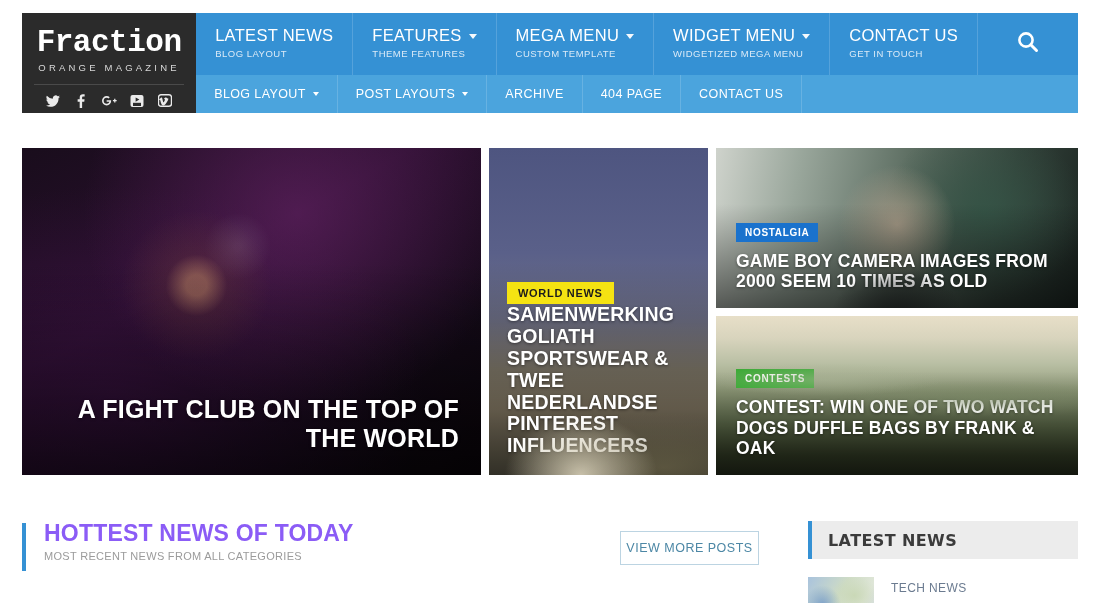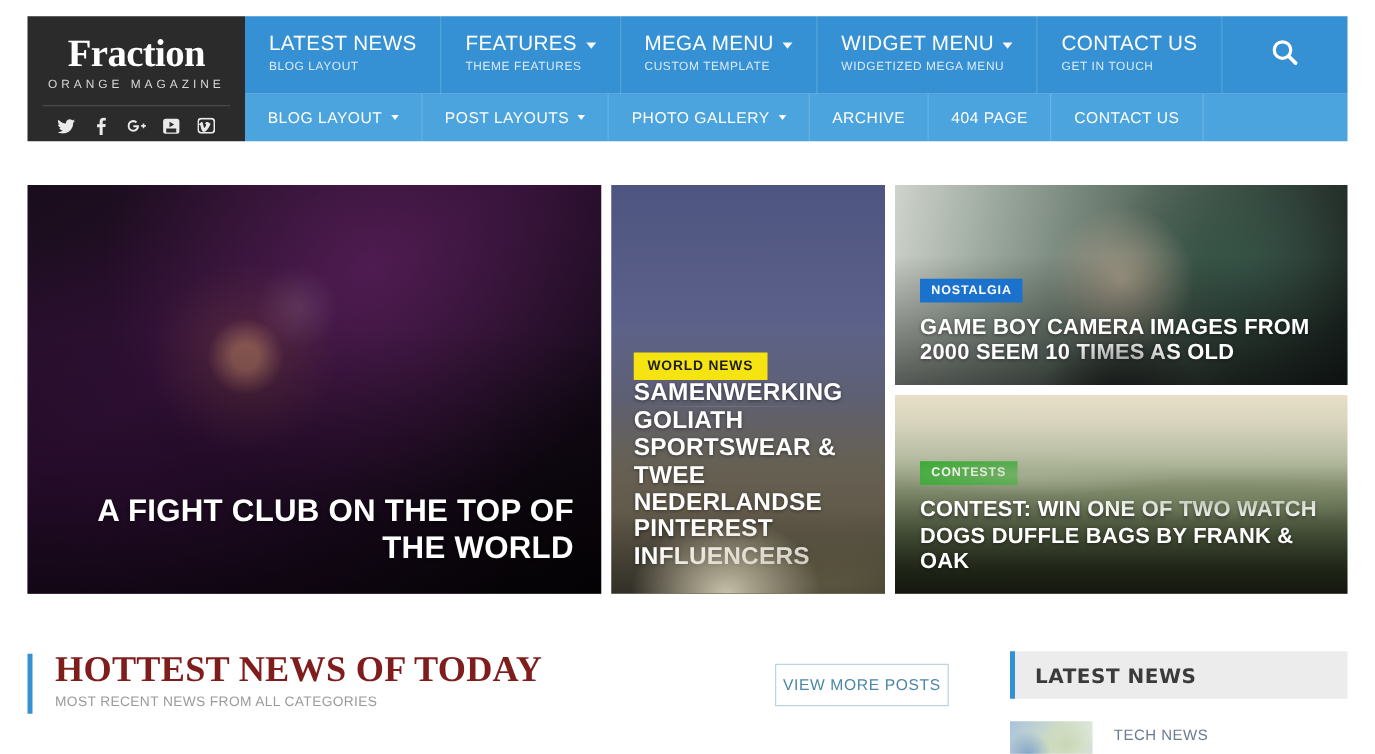--- a/index.html
+++ b/index.html
@@ -14,21 +14,21 @@
   
   .header { position:absolute; left:22px; top:13px; width:1056px; height:100px; display:flex; }
 
   .brand {
     width:210px; height:100px; background:#2b2b2b;
     display:flex; flex-direction:column; align-items:center; justify-content:flex-start;
     padding-top:14px; position:relative;
   }
   .brand-title {
     color:#fff; font-size:31px; font-weight:bold; letter-spacing:-0.5px; line-height:1;
-    font-family:Liberation Serif, serif;
+    font-family:Liberation Mono, monospace;
   }
   .brand-sub {
     color:#d8d8d8; font-size:9.5px; letter-spacing:3.2px; margin-top:4px; font-weight:400;
   }
   .brand-rule { width:150px; height:1px; background:#4a4a4a; margin-top:11px; }
   .socials { display:flex; gap:13px; margin-top:8px; align-items:center; }
   .soc { width:15px; height:15px; display:flex; align-items:center; justify-content:center;
          color:#e9e9e9; font-size:13px; font-weight:bold; line-height:1; }
   .soc svg { display:block; }
 
@@ -114,22 +114,22 @@
       radial-gradient(ellipse 50% 16% at 30% 40%, rgba(170,180,150,0.55), rgba(0,0,0,0) 65%),
       radial-gradient(ellipse 60% 18% at 75% 52%, rgba(120,135,100,0.55), rgba(0,0,0,0) 65%); }
   .hero-right .card-title { font-size:17.5px; line-height:1.18; }
   .hero-right .card-content { padding:0 20px 16px 20px; }
   .hero-right .badge { margin-bottom:9px; font-size:10px; padding:4px 9px; }
 
   
   .section-head { position:absolute; left:22px; top:521px; width:740px; height:60px; display:flex; align-items:flex-start; }
   .accent-bar { width:4px; height:48px; background:#3591d4; margin-top:2px; }
   .sec-text { margin-left:18px; }
-  .sec-title { font-size:29px; font-weight:bold; color:#7f1d1d; letter-spacing:0.2px; line-height:1.05;
-               font-family:Liberation Serif, serif; }
+  .sec-title { font-size:23px; font-weight:bold; color:#8b5cf6; letter-spacing:0.2px; line-height:1.05;
+               font-family:Liberation Sans, sans-serif; }
   .sec-sub { font-size:11px; color:#9b9b9b; letter-spacing:0.3px; margin-top:5px; }
   .view-more {
     position:absolute; left:620px; top:531px; width:139px; height:34px;
     border:1px solid #bcd4e2; background:#fff; color:#4c87a5; font-size:12.5px; letter-spacing:0.5px;
     display:flex; align-items:center; justify-content:center; cursor:pointer;
   }
 
   
   .sidebar { position:absolute; left:808px; top:521px; width:270px; }
   .widget-head { height:38px; background:#ececec; display:flex; align-items:center; }
@@ -246,24 +246,20 @@
       <div class="nav-secondary">
         <div class="nav-s-item">
           <span class="nav-s-label">BLOG LAYOUT</span>
           <span class="caret-s"></span>
         </div>
         <div class="nav-s-item">
           <span class="nav-s-label">POST LAYOUTS</span>
           <span class="caret-s"></span>
         </div>
         <div class="nav-s-item">
-          <span class="nav-s-label">PHOTO GALLERY</span>
-          <span class="caret-s"></span>
-        </div>
-        <div class="nav-s-item">
           <span class="nav-s-label">ARCHIVE</span>
         </div>
         <div class="nav-s-item">
           <span class="nav-s-label">404 PAGE</span>
         </div>
         <div class="nav-s-item">
           <span class="nav-s-label">CONTACT US</span>
         </div>
       </div>
     </div>

